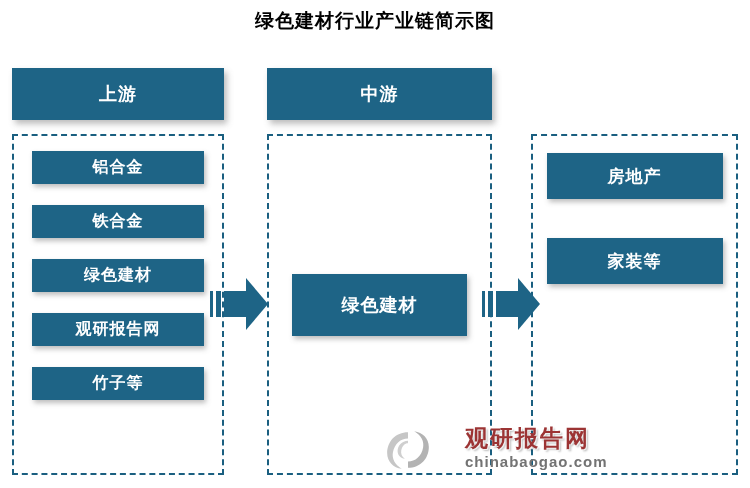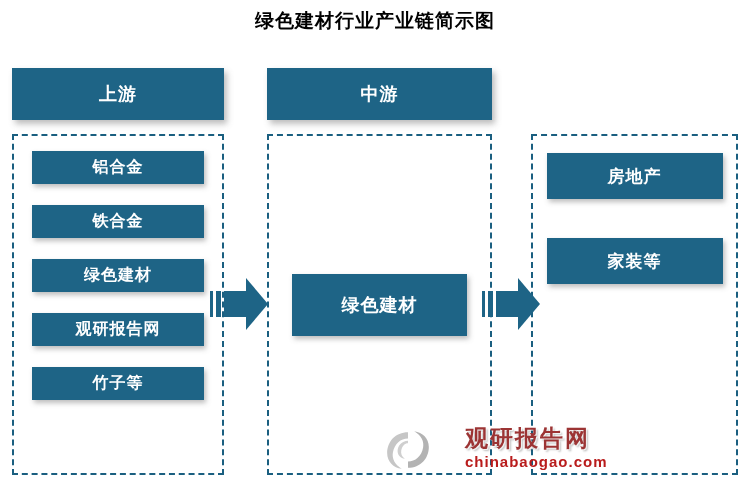--- a/index.html
+++ b/index.html
@@ -60,21 +60,21 @@
     display:flex;align-items:flex-start;
   }
   .wm-logo{width:50px;height:46px;margin-right:4px;}
   .wm-text{display:flex;flex-direction:column;line-height:1;margin-left:28px;}
   .wm-brand{
     font-size:23px;font-weight:700;color:#9c3434;
     letter-spacing:2px;
     text-shadow:1px 1px 0 rgba(255,255,255,0.7),2px 2px 2px rgba(0,0,0,0.25);
   }
   .wm-domain{
-    font-size:15px;color:#b91c1c;margin-top:4px;letter-spacing:1px;
+    font-size:15px;color:#737373;margin-top:4px;letter-spacing:1px;
     font-weight:700;
   }
 </style>
 </head>
 <body>
 
 <div class="stage">
 
   <h1 class="title">绿色建材行业产业链简示图</h1>
 

